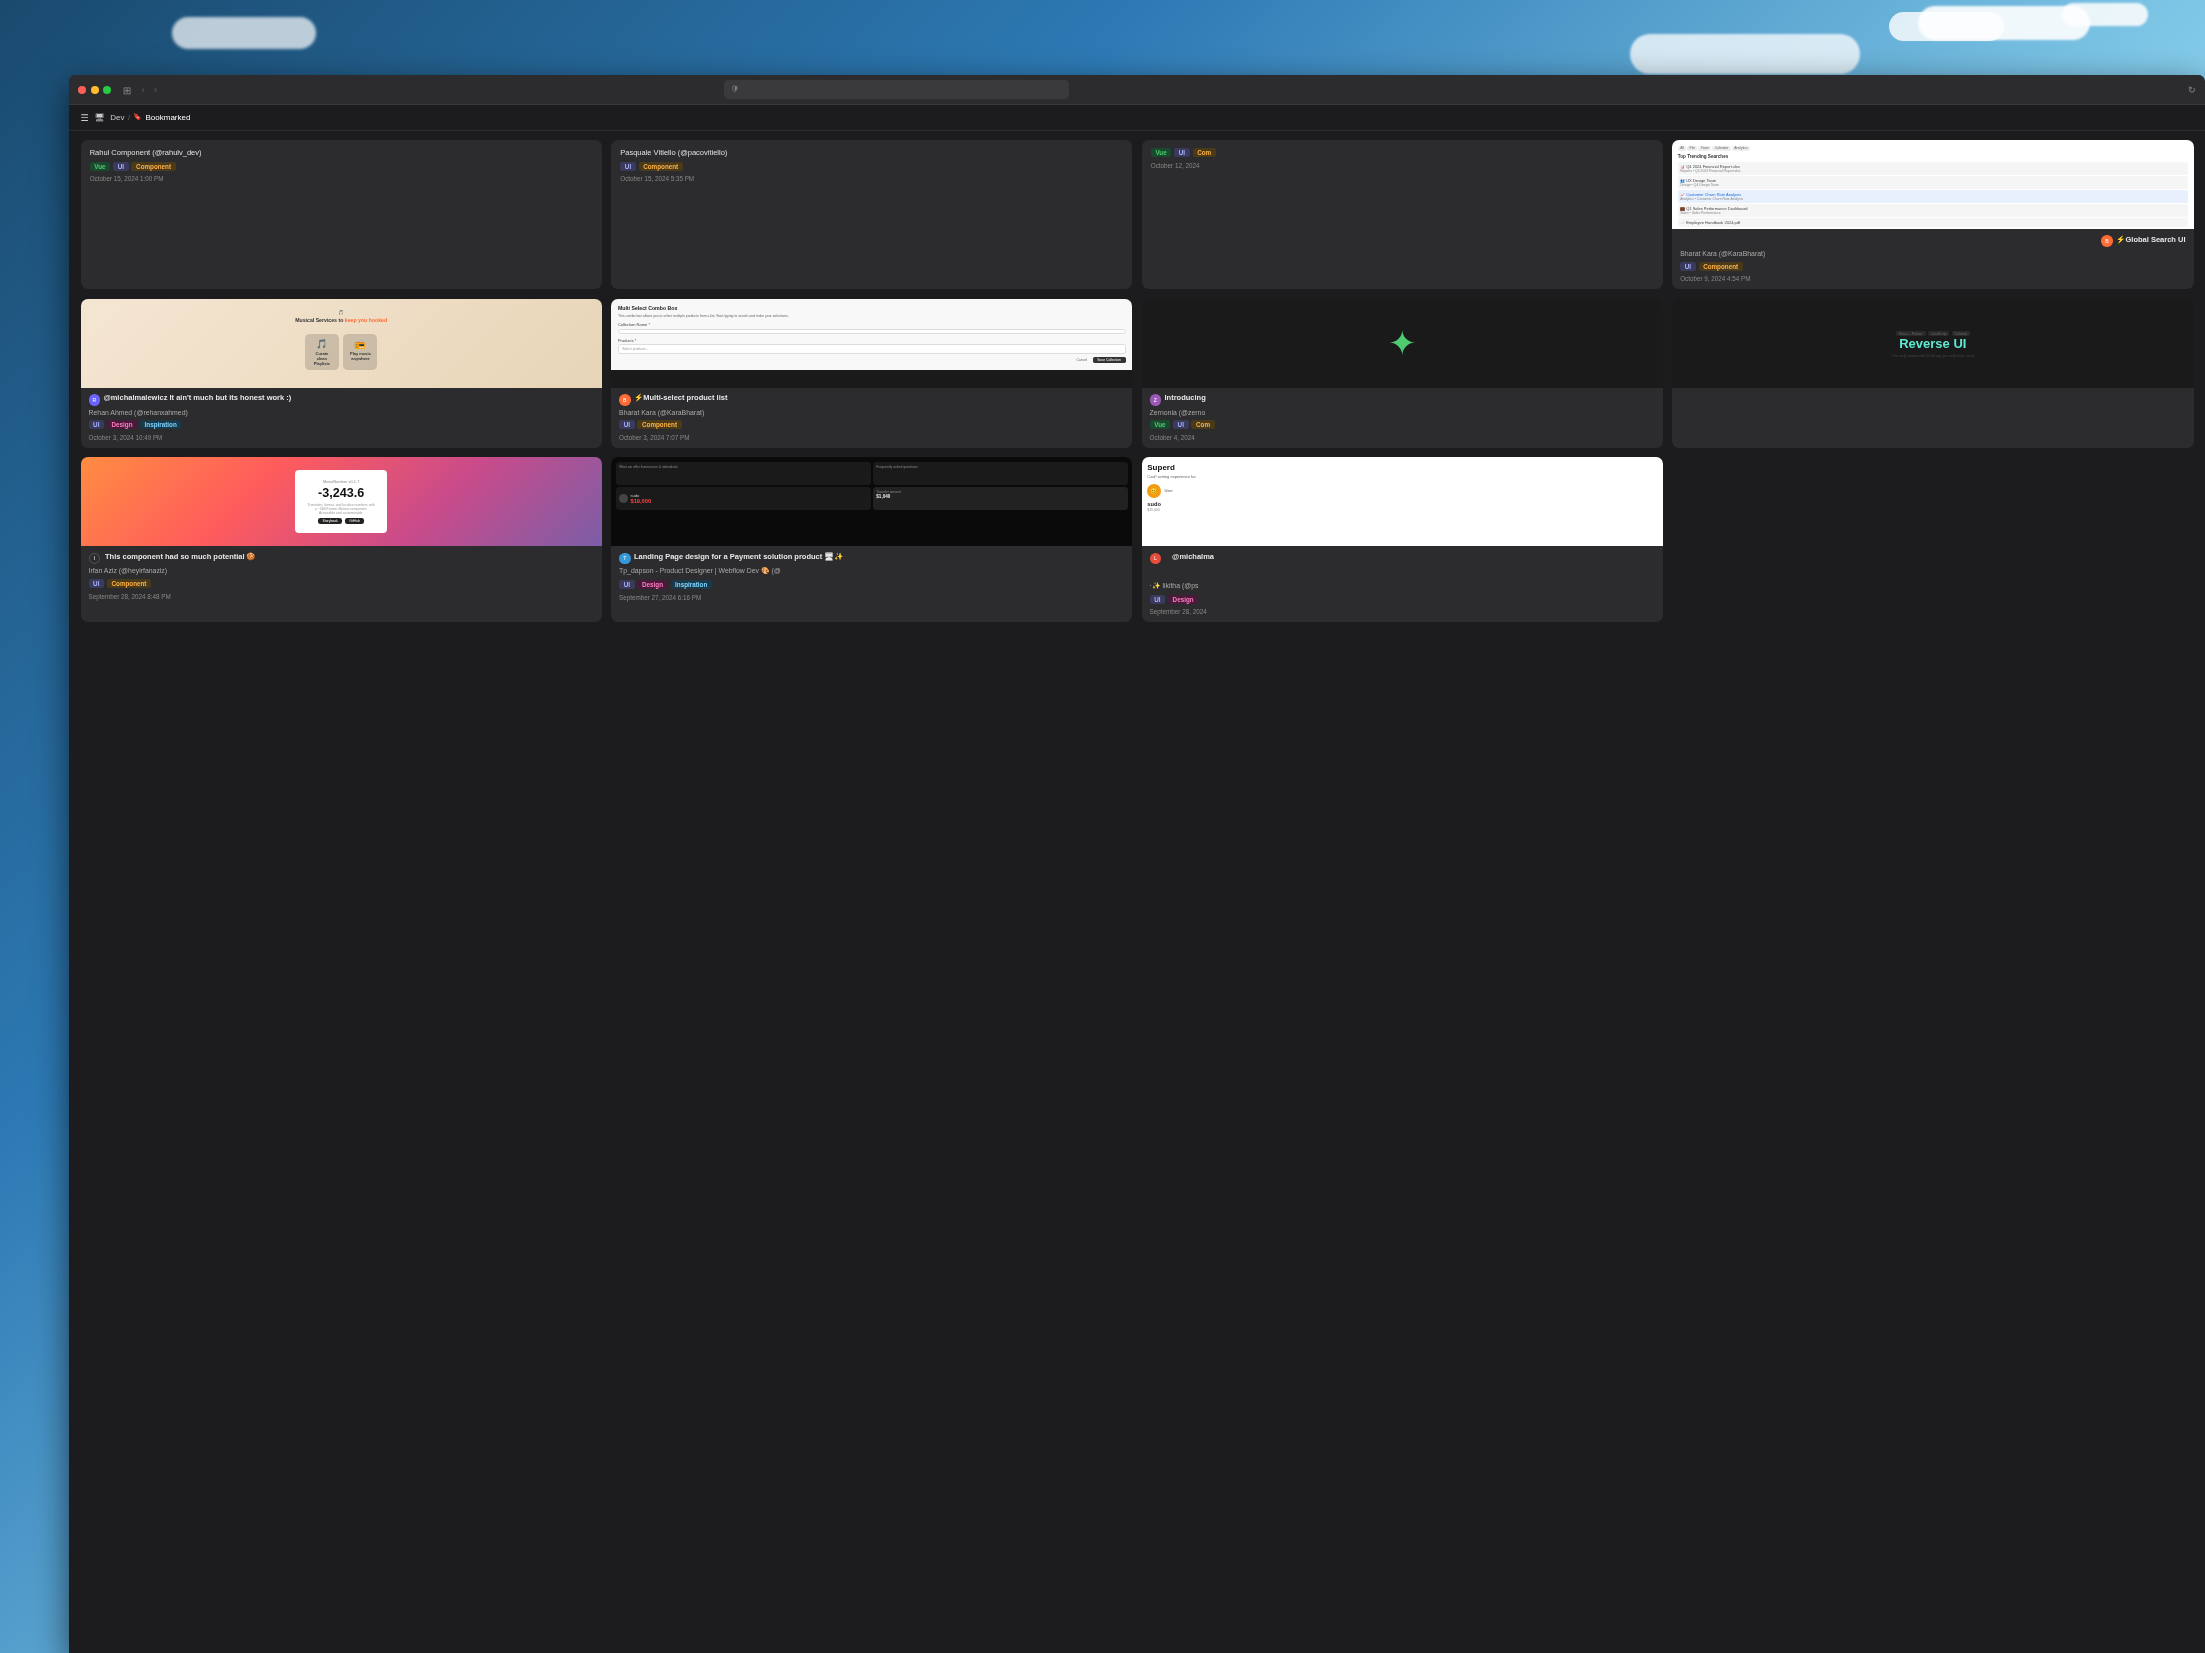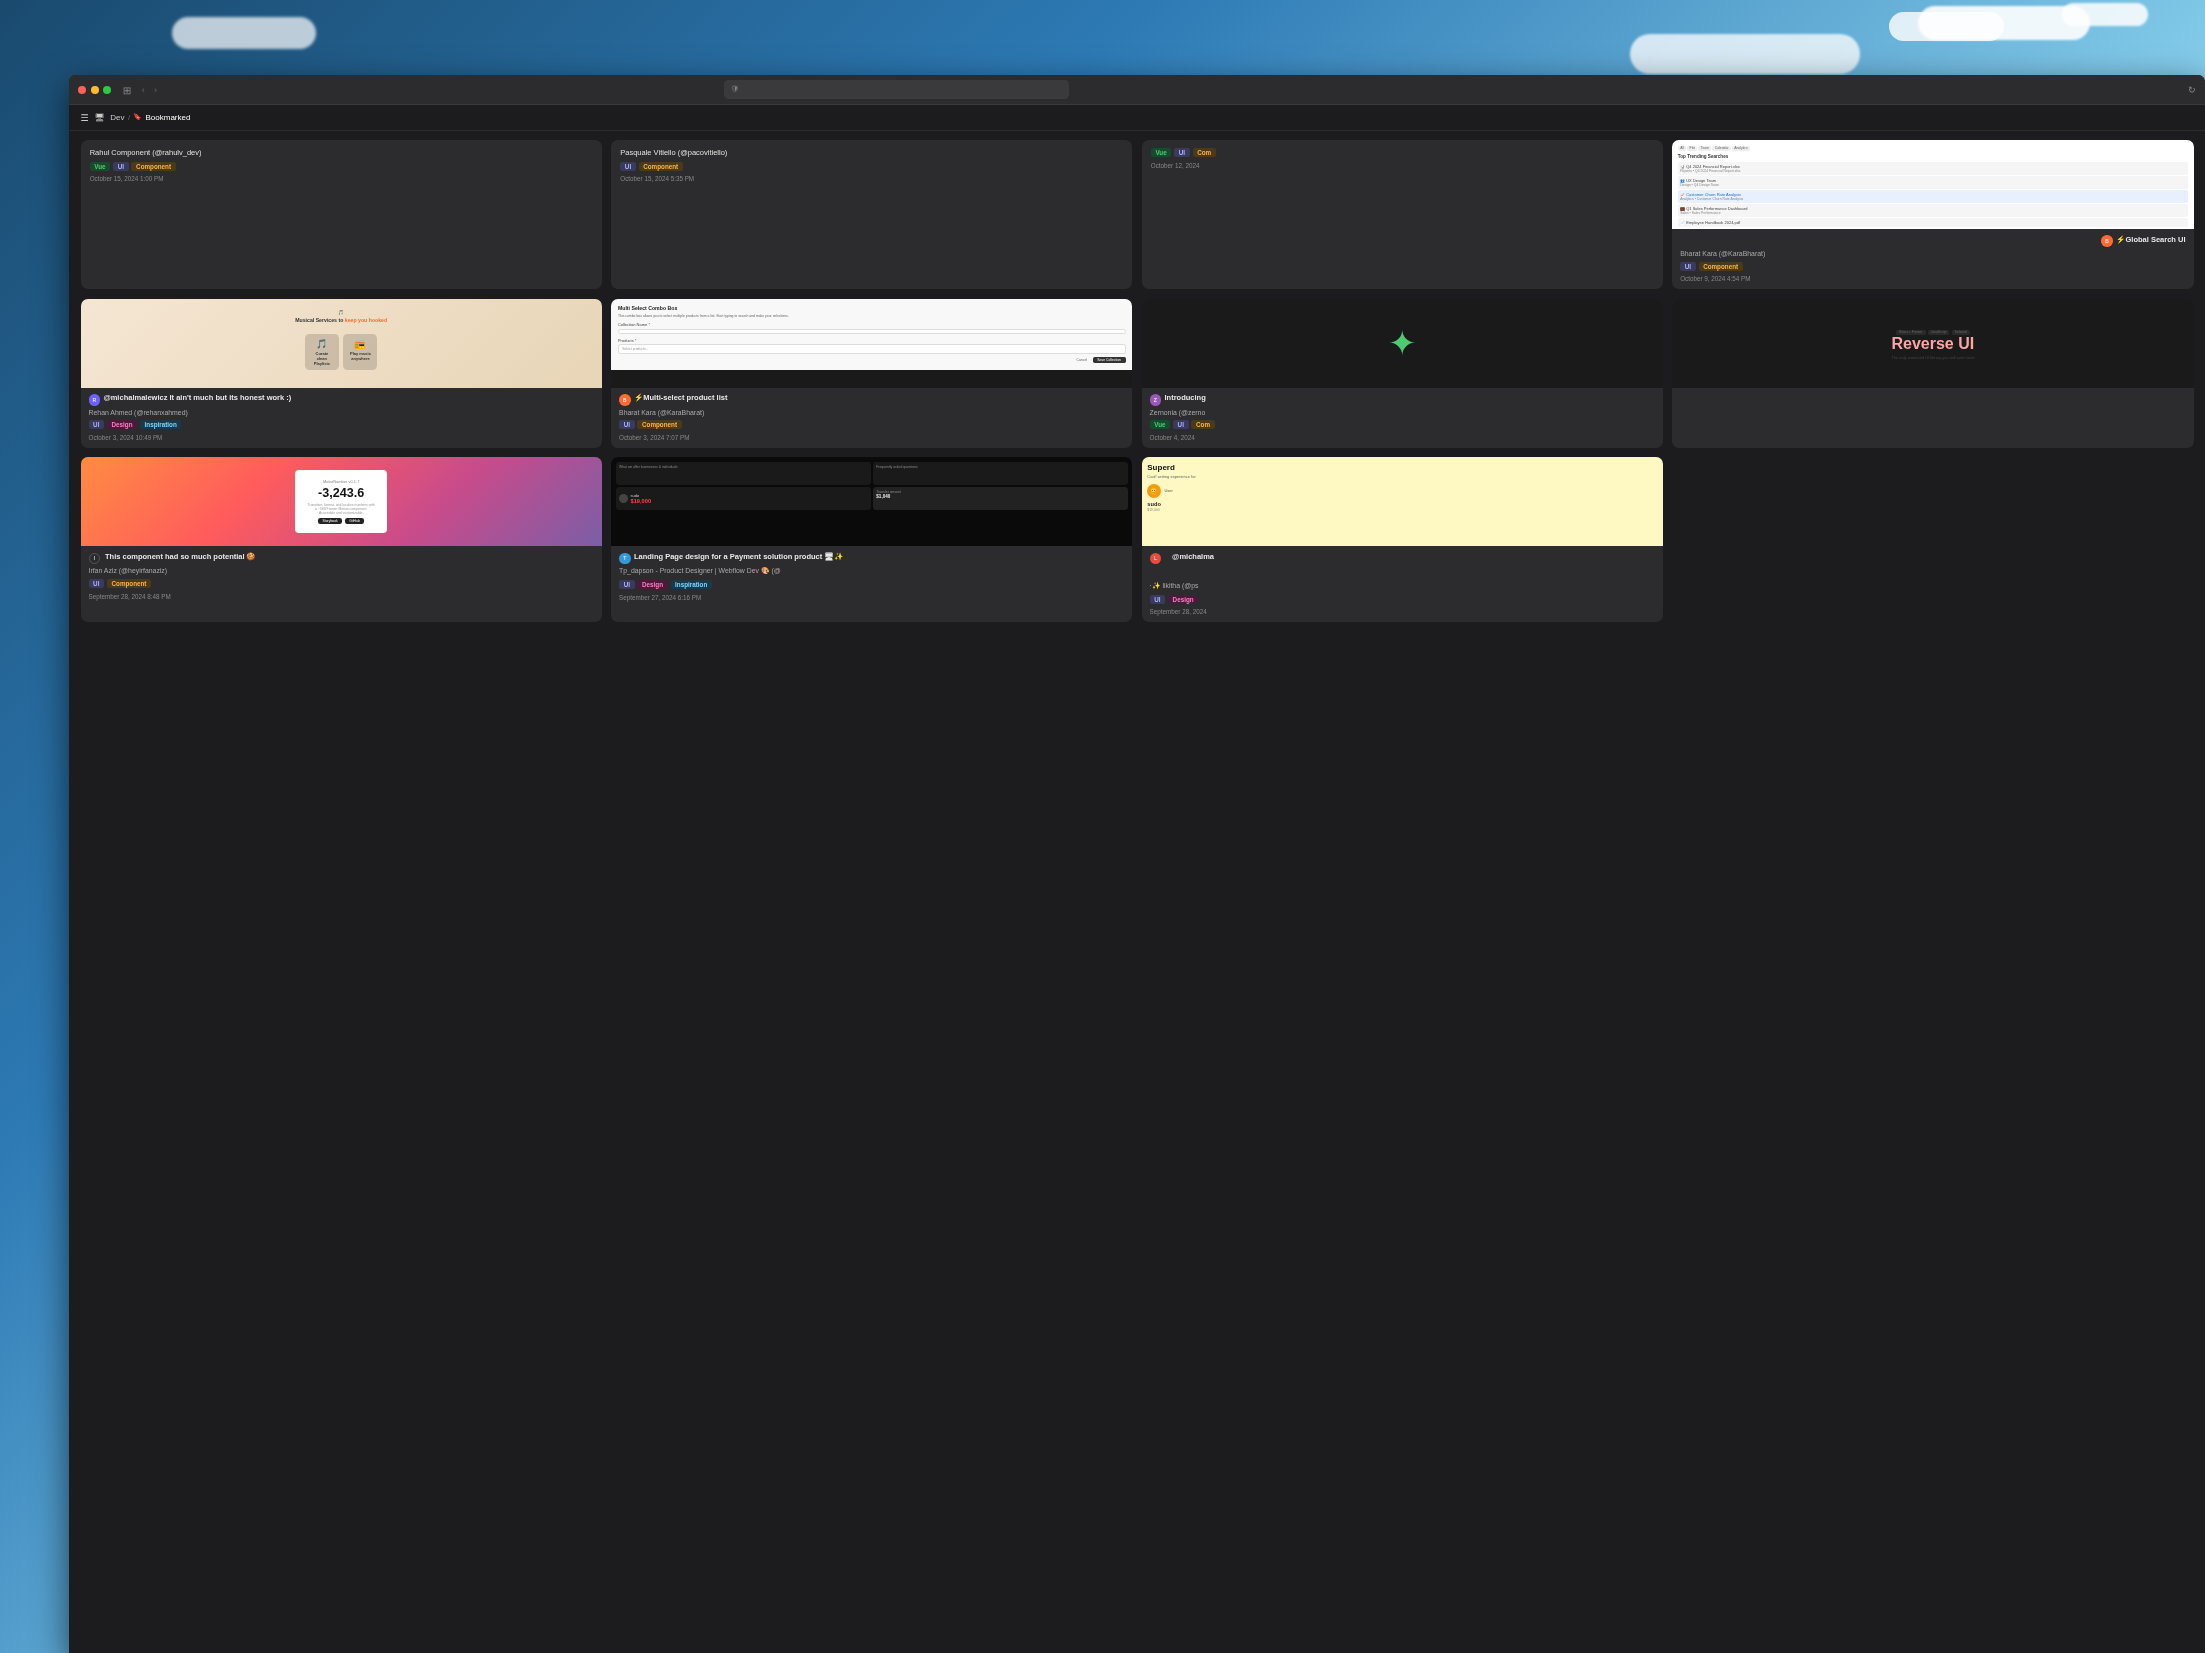--- a/index.html
+++ b/index.html
@@ -320,22 +320,22 @@
     }
 
     .preview-reverse-ui {
       background: #1a1a1a;
       display: flex;
       align-items: center;
       justify-content: center;
       height: 100%;
     }
     .reverse-ui-text {
-      color: #fca5a5;
-      font-size: 16px;
+      color: #5eead4;
+      font-size: 13px;
       font-weight: bold;
       text-align: center;
     }
     .reverse-ui-sub {
       color: #444;
       font-size: 4px;
       text-align: center;
       margin-top: 2.3px;
     }
     .reverse-ui-tags {
@@ -402,21 +402,21 @@
       background: #1a1a1a;
       border-radius: 3.4px;
       flex: 1;
       padding: 3.4px;
       min-height: 23px;
     }
     .payment-block-title { font-size: 3.4px; color: #888; margin-bottom: 1.7px; }
     .payment-price { font-size: 5.7px; color: #ff4444; font-weight: bold; }
 
     .preview-superd {
-      background: #fef9c3;
+      background: #ffffff;
       padding: 5.7px;
       height: 100%;
     }
     .superd-header {
       font-size: 8px;
       font-weight: bold;
       color: #111;
       margin-bottom: 2.3px;
     }
     .superd-sub { font-size: 4px; color: #666; }

